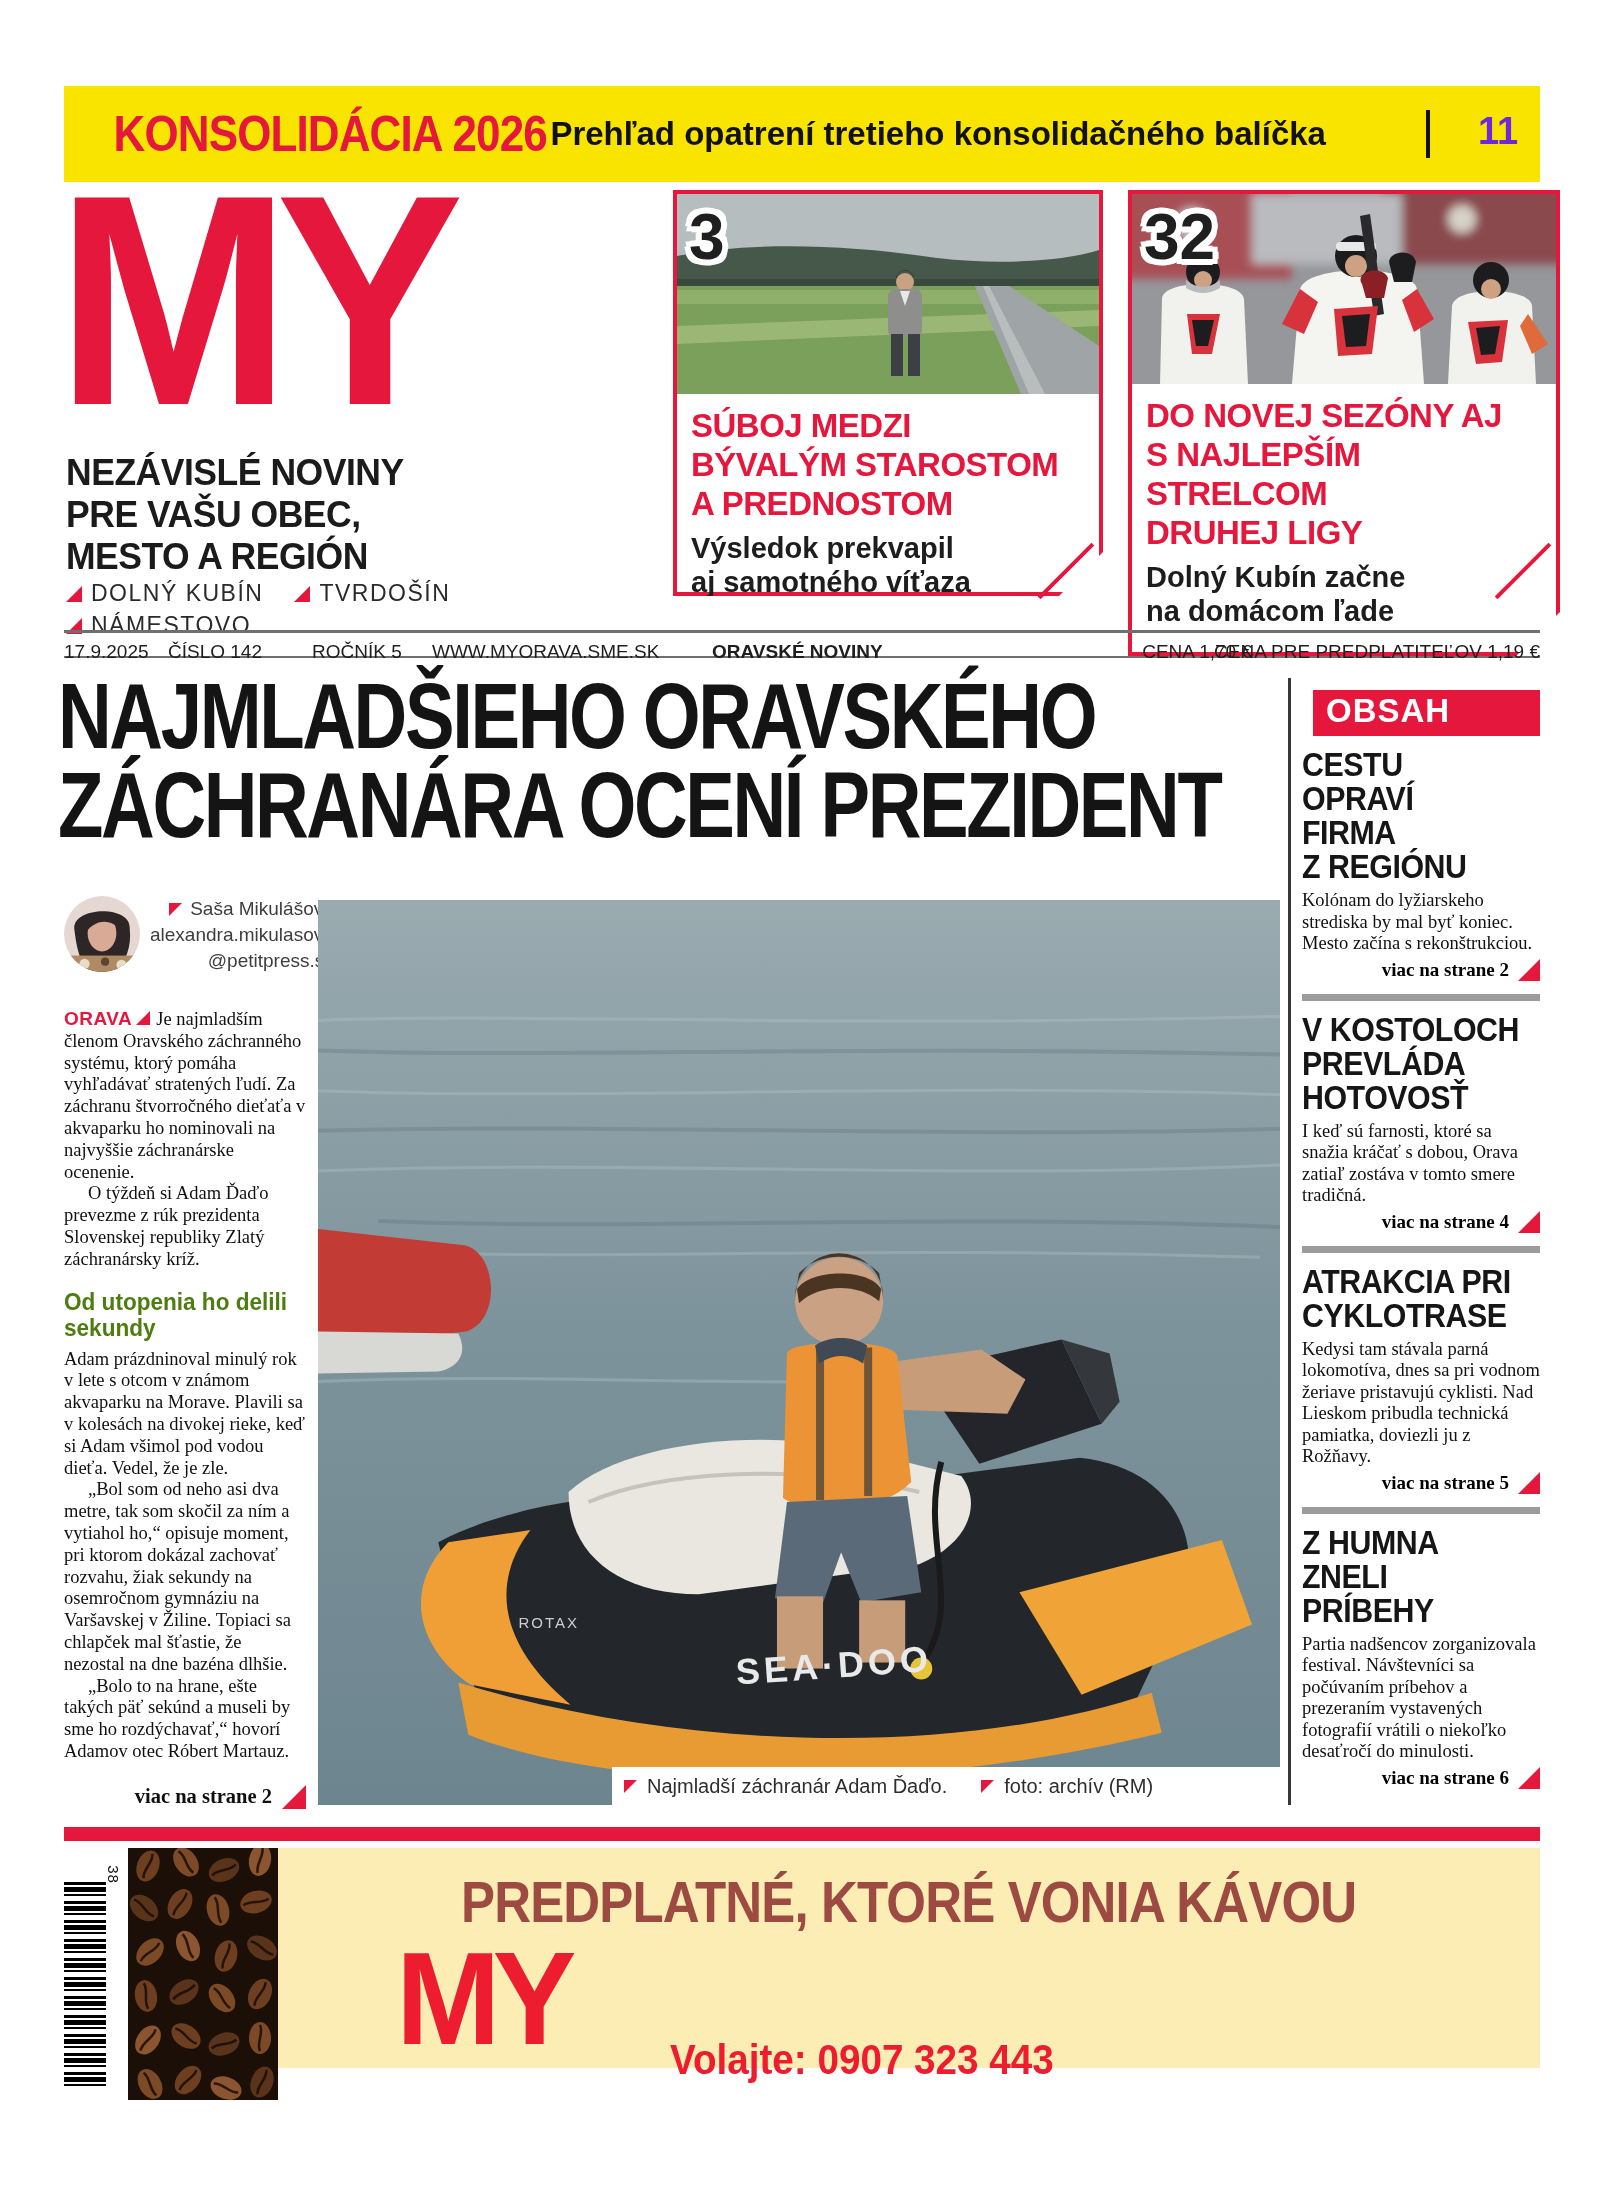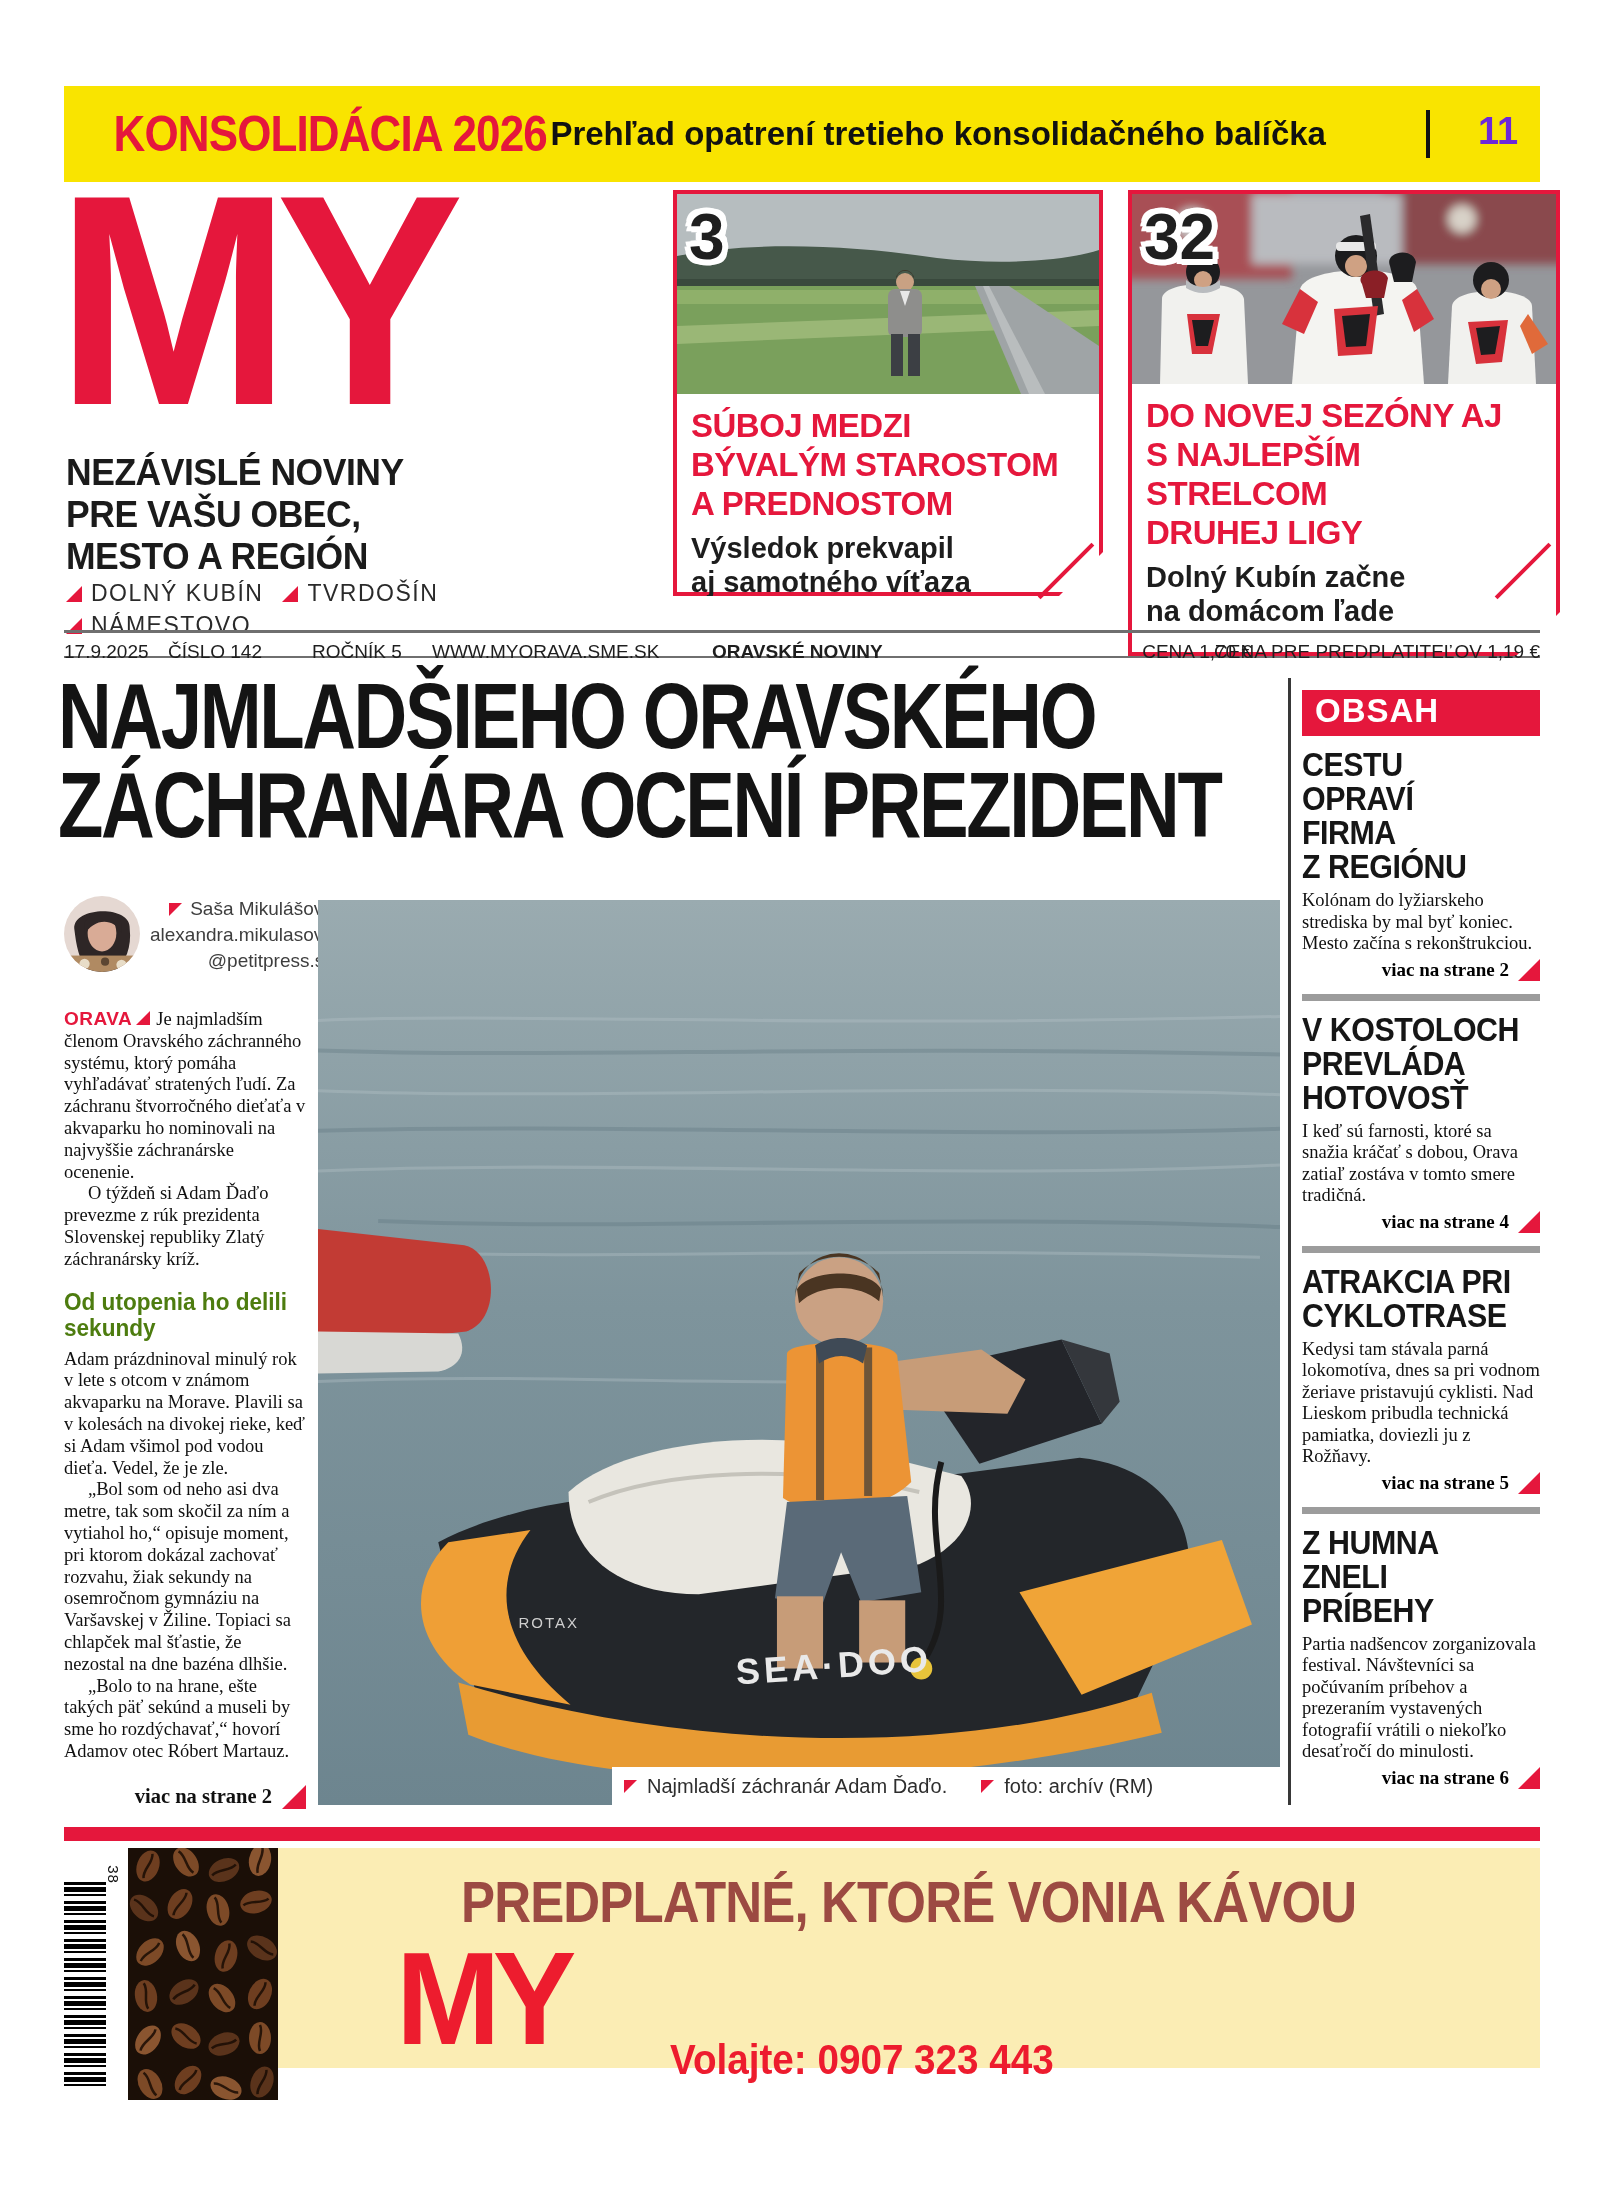--- a/index.html
+++ b/index.html
@@ -15,21 +15,21 @@
   .banner-sub { margin-left:-26px; font-weight:800; font-size:33px; color:#111; white-space:nowrap; }
   .banner-divider { position:absolute; left:1362px; top:24px; width:4px; height:48px; background:#111; }
   .banner-page { position:absolute; left:1400px; top:24px; width:68px; text-align:center; font-weight:900; font-size:38px; color:#6d28d9; }
 
   
   .logo-my { left:56px; top:160px; font-weight:900; font-size:300px; line-height:280px; letter-spacing:-16px; color:#e5173c; }
   .logo-my .cond { transform:scaleX(.94); }
   .tagline { left:66px; top:452px; font-weight:900; font-size:37px; line-height:42px; color:#1b1b1b; letter-spacing:-0.5px; }
   .tagline .cond { transform:scaleX(.96); }
   .regions { left:66px; top:580px; display:flex; flex-direction:column; gap:5px; }
-  .region-row { display:flex; gap:19px; }
+  .region-row { display:flex; gap:31px; }
   .region-item { display:flex; align-items:center; gap:9px; font-size:23px; letter-spacing:1.5px; color:#2a2a2a; }
   .tri-br { width:0; height:0; border-bottom:16px solid #e5173c; border-left:16px solid transparent; }
   .tri-tl { width:0; height:0; border-top:13px solid #e5173c; border-right:13px solid transparent; }
 
   
   .teaser { background:#fff; border:4px solid #e5173c;
             clip-path:polygon(0 0,100% 0,100% calc(100% - 44px),calc(100% - 44px) 100%,0 100%); }
   .teaser-photo { position:relative; width:100%; }
   .teaser-photo svg { display:block; }
   .teaser-num { position:absolute; top:6px; left:12px; font-weight:900; font-size:64px; color:#1f1f1f;
@@ -66,21 +66,21 @@
 
   
   .main-photo { left:318px; top:900px; width:962px; height:905px; overflow:hidden; background:#7e949c; }
   .main-photo svg { display:block; width:100%; height:100%; }
   .caption { position:absolute; right:0; bottom:0; width:668px; height:38px; background:#fff; display:flex; align-items:center; gap:10px; padding:0 12px; font-size:20px; color:#2e2e2e; }
   .caption .gap { width:14px; }
 
   
   .vrule { left:1288px; top:678px; width:3px; height:1127px; background:#383838; }
   .sidebar { left:1302px; top:690px; width:238px; }
-  .obsah { background:#e5173c; color:#fff; font-weight:900; font-size:33px; padding:2px 8px 6px 13px; letter-spacing:1px; }
+  .obsah { background:#e5173c; color:#fff; font-weight:900; font-size:33px; padding:2px 8px 6px 13px; letter-spacing:1px;margin-left:11px; }
   .sb-title { margin-top:12px; font-weight:900; font-size:33px; line-height:34px; color:#161616; letter-spacing:-0.5px; }
   .sb-title .cond { transform:scaleX(.92); }
   .sb-body { margin-top:6px; font-family:"Liberation Serif", serif; font-size:18.5px; line-height:21.5px; color:#101010; }
   .sb-more { margin-top:4px; display:flex; justify-content:flex-end; align-items:center; gap:9px; font-family:"Liberation Serif", serif; font-weight:700; font-size:19px; }
   .sb-more .more-tri { border-bottom-width:22px; border-left-width:22px; }
   .sb-div { height:7px; background:#9c9c9c; margin:13px 0 12px 0; }
 
   
   .redbar { left:64px; top:1827px; width:1476px; height:14px; background:#e5173c; }
   .barcode-wrap { left:64px; top:1856px; width:60px; height:236px; }

